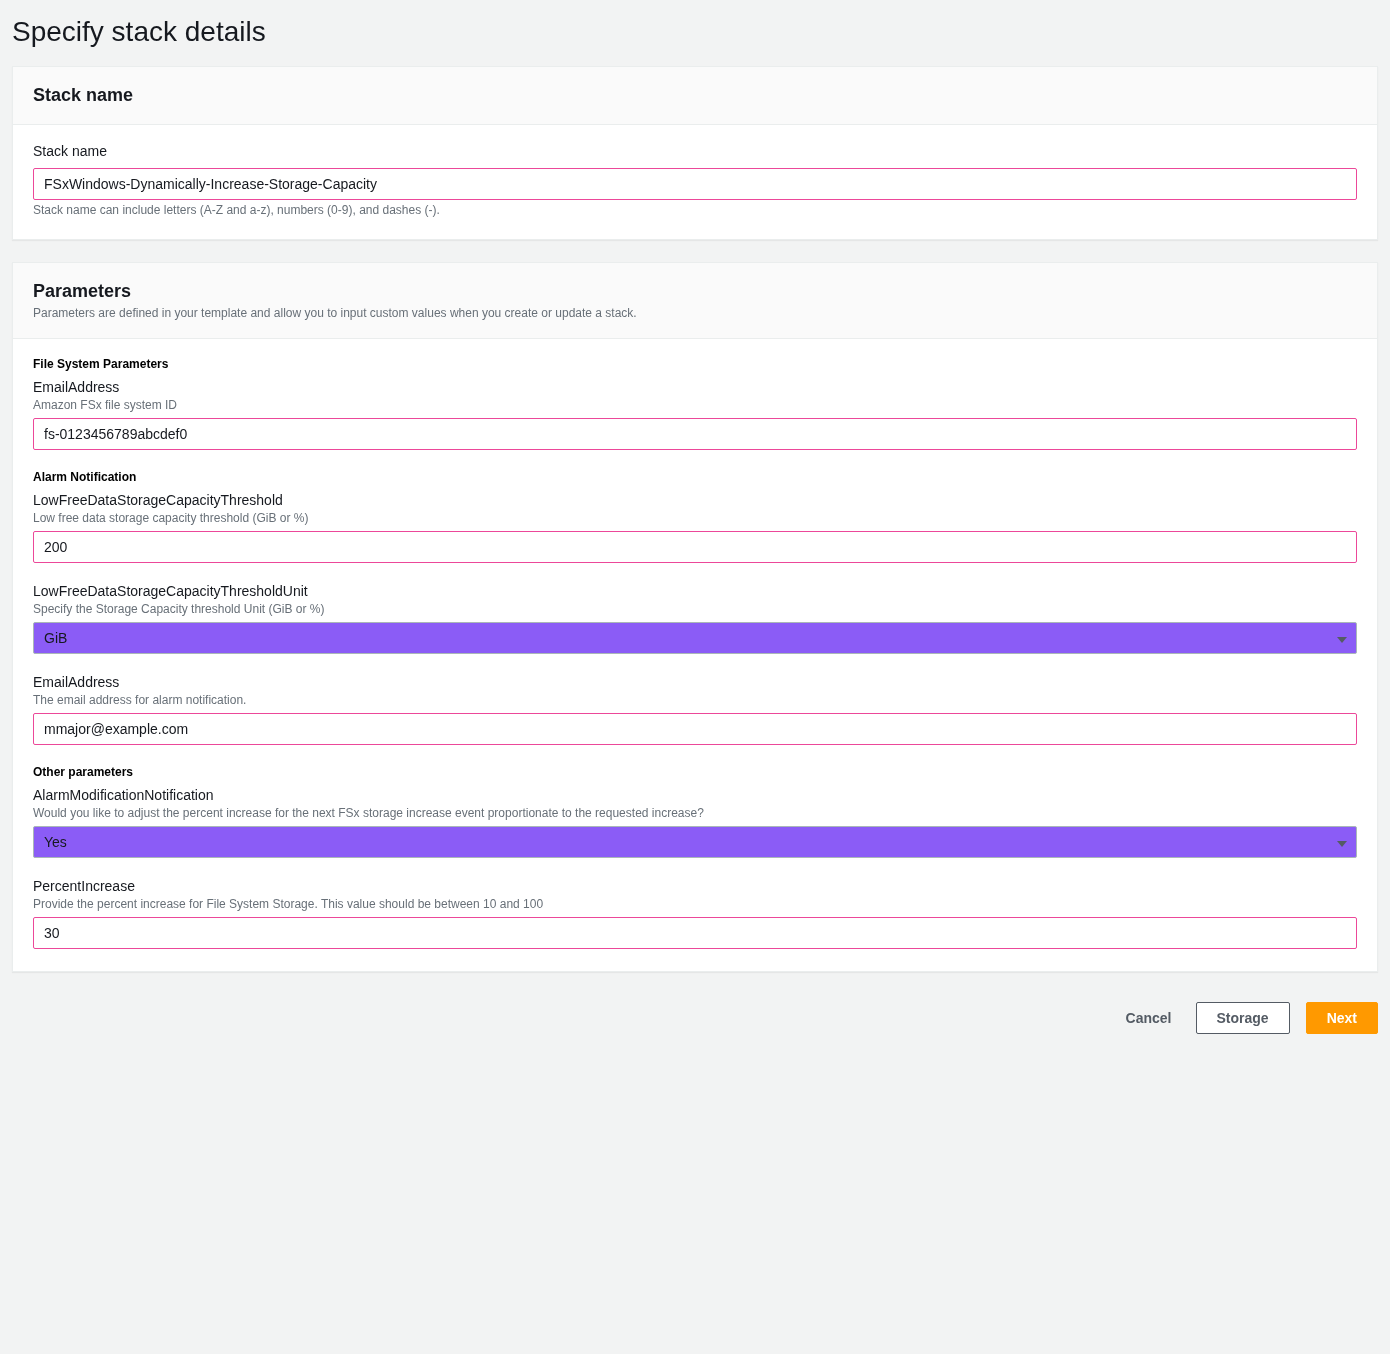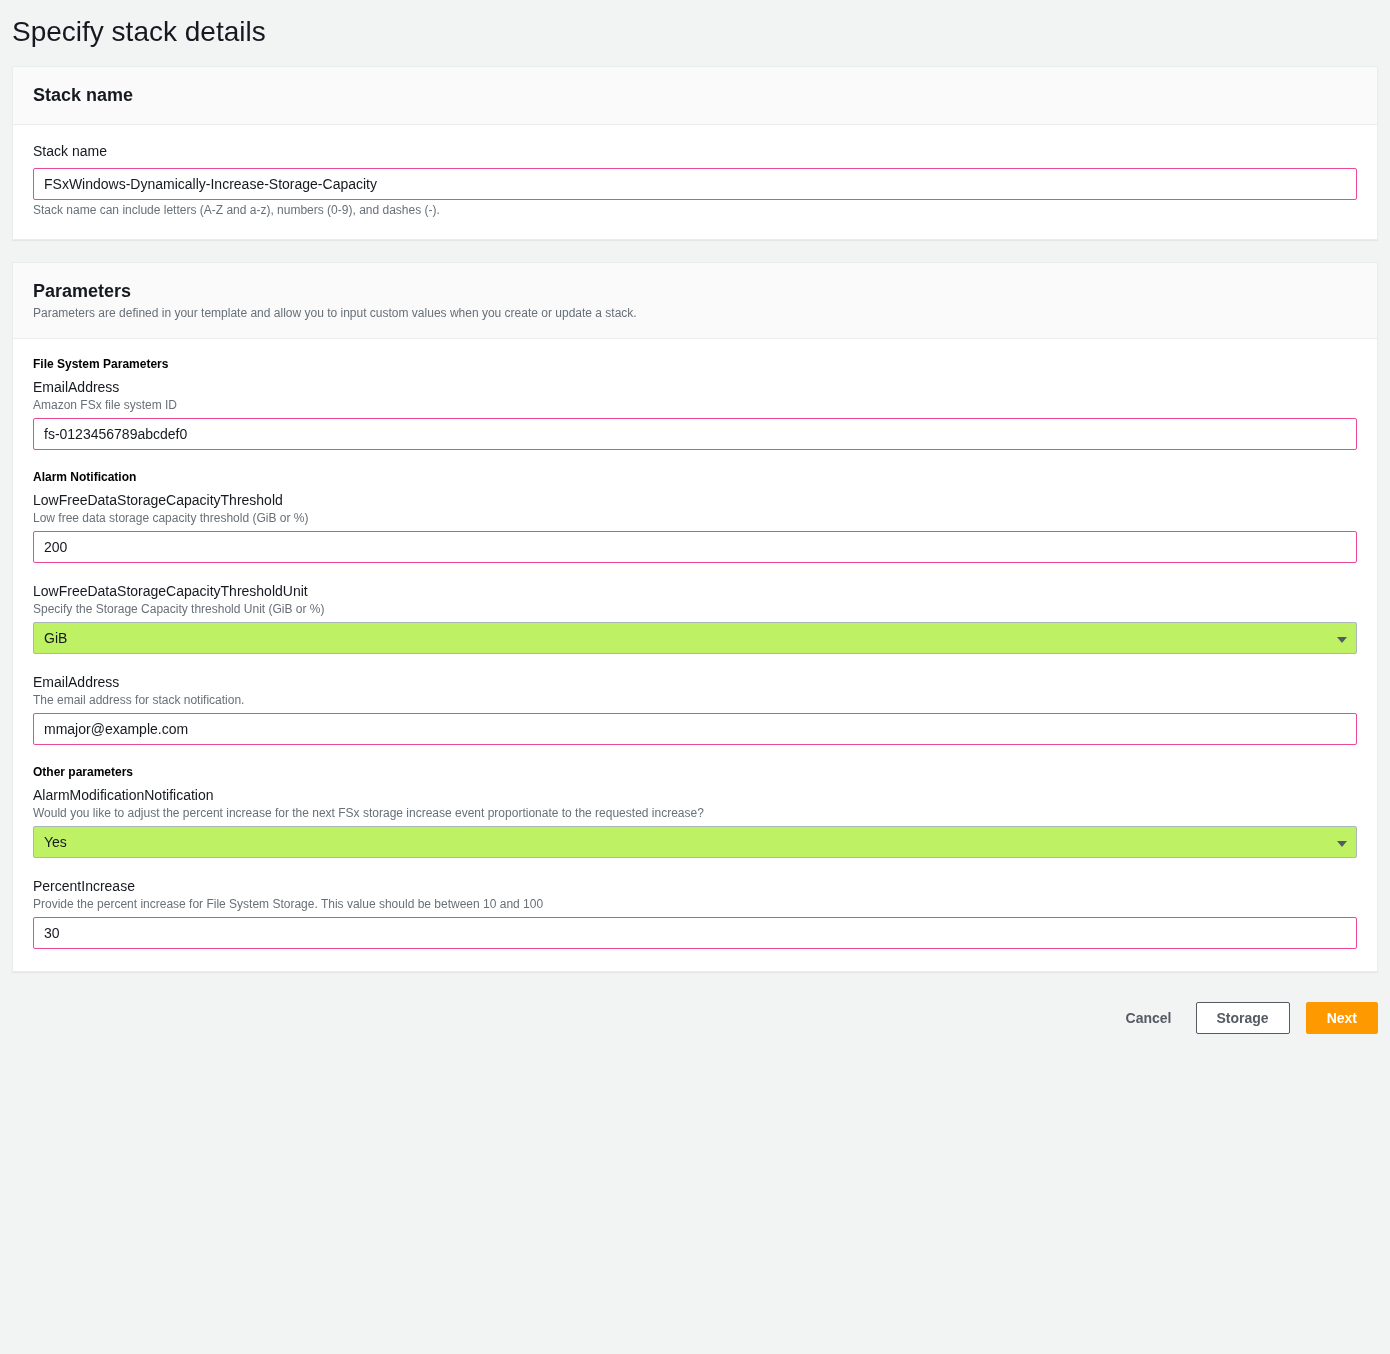--- a/index.html
+++ b/index.html
@@ -93,21 +93,21 @@
     position: relative;
     width: 100%;
   }
   .select-wrap select {
     width: 100%;
     padding: 6px 30px 6px 10px;
     font-size: 14px;
     border: 1px solid #aab7b8;
     border-radius: 2px;
     color: #16191f;
-    background: #bef264;
+    background: #8b5cf6;
     height: 32px;
     appearance: none;
     -webkit-appearance: none;
   }
   .select-wrap .caret {
     position: absolute;
     right: 10px;
     top: 50%;
     transform: translateY(-50%);
     pointer-events: none;
@@ -201,21 +201,21 @@
           <span class="caret">
             <svg width="10" height="6" viewBox="0 0 10 6">
                 <path d="M0 0 L5 6 L10 0 Z" fill="#545b64"></path>
               </svg>
           </span>
         </div>
       </div>
 
       <div class="field-group">
         <div class="field-label">EmailAddress</div>
-        <div class="field-hint-above">The email address for stack notification.</div>
+        <div class="field-hint-above">The email address for alarm notification.</div>
         <input type="text" value="mmajor@example.com" style="">
       </div>
 
       <div class="section-heading">Other parameters</div>
 
       <div class="field-group">
         <div class="field-label">AlarmModificationNotification</div>
         <div class="field-hint-above">Would you like to adjust the percent increase for the next FSx storage increase event proportionate to the requested increase?</div>
         <div class="select-wrap">
           <select>

